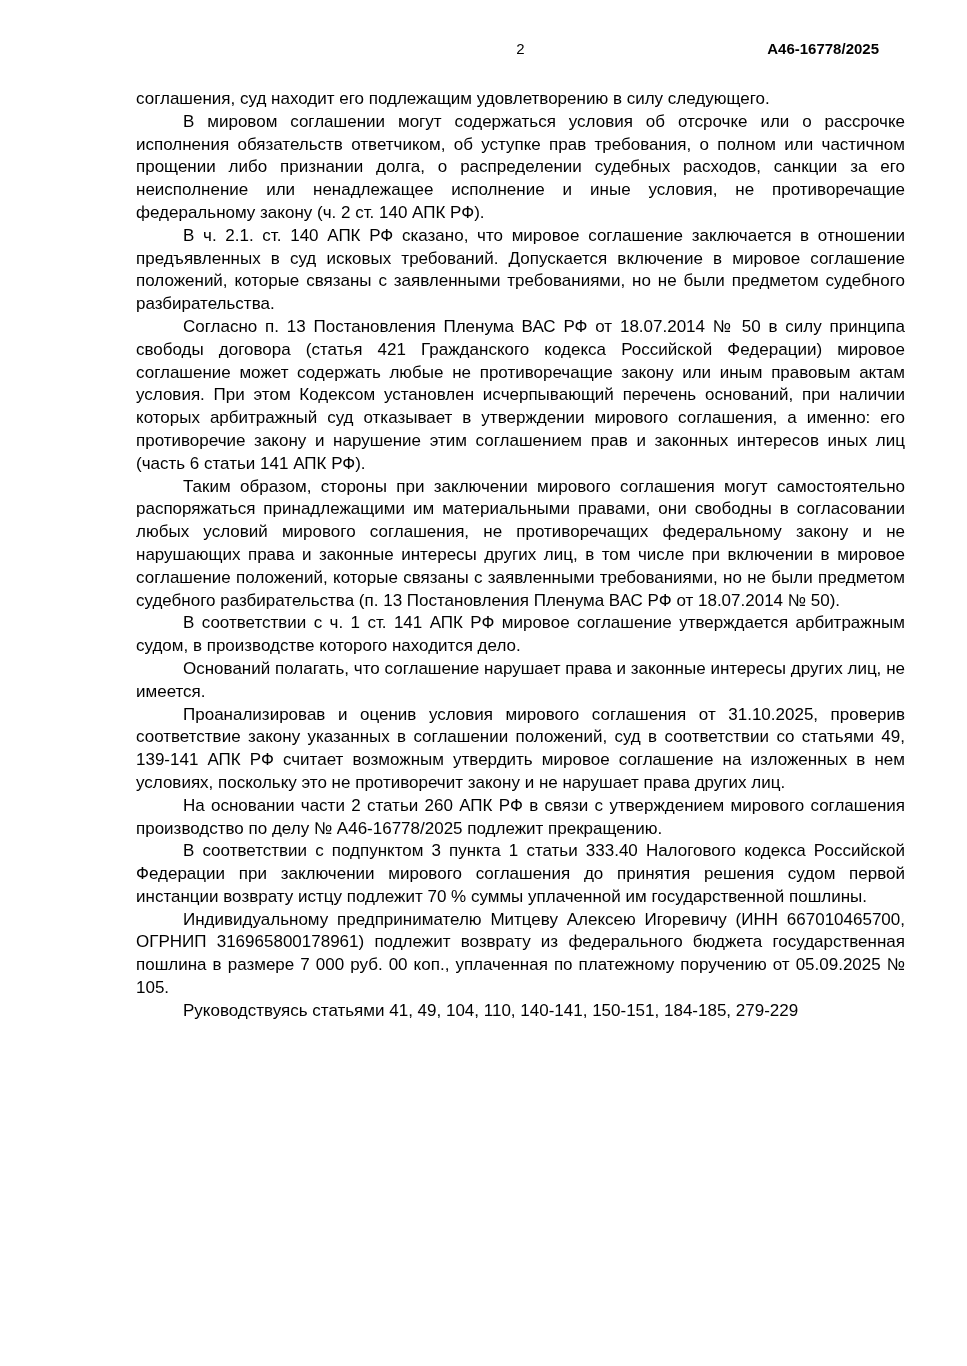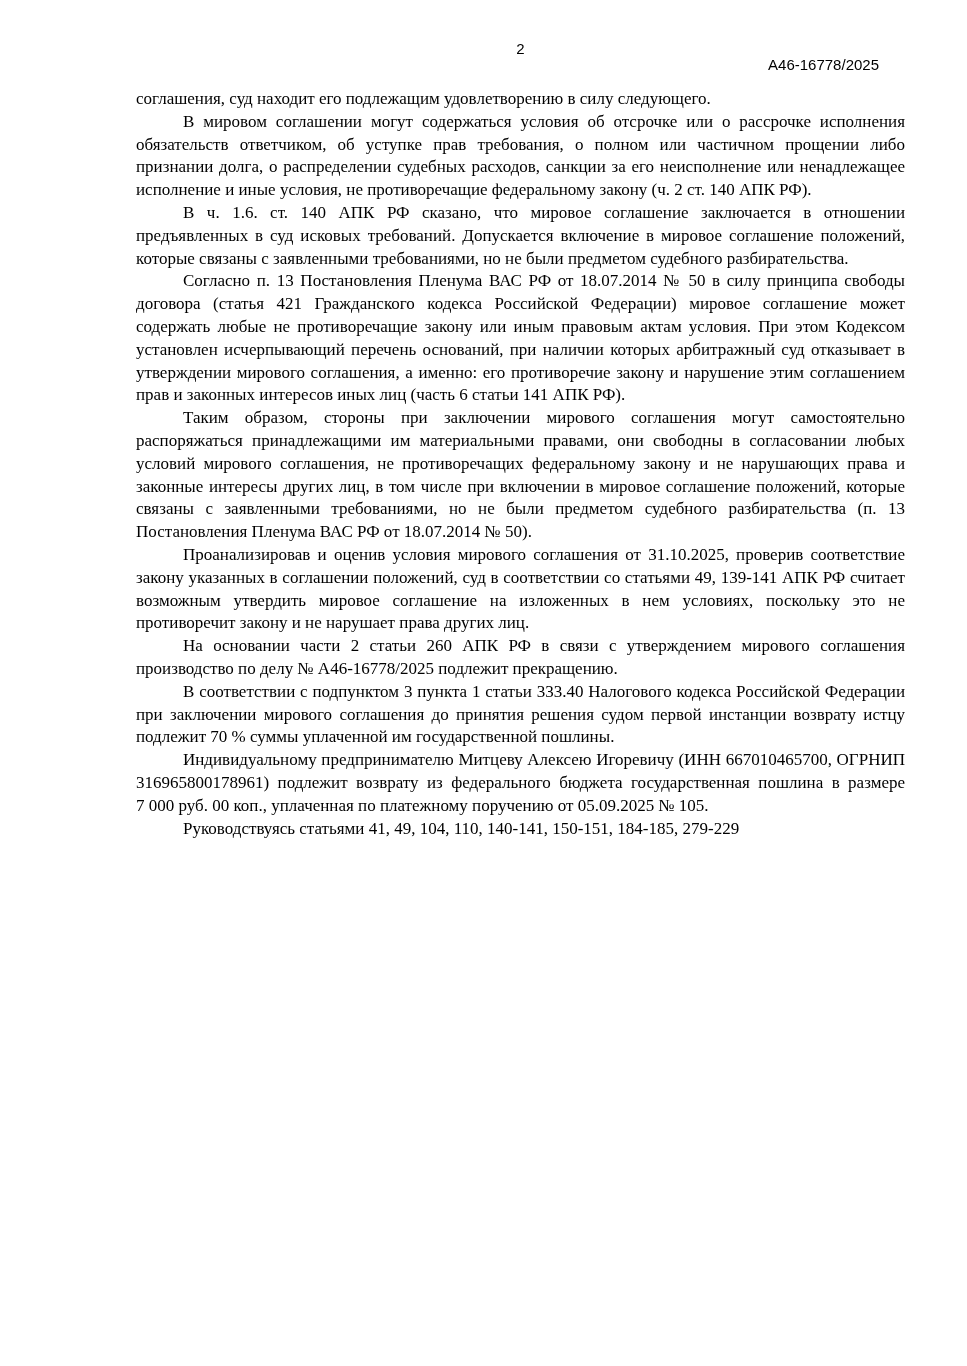--- a/index.html
+++ b/index.html
@@ -28,29 +28,30 @@
   }
   .page-number {
     position: absolute;
     left: 0;
     width: 100%;
     text-align: center;
   }
   .case-number {
     position: absolute;
     right: 26px;
-    top: 16px;
+    top: 0;
     white-space: nowrap;
+    font-weight: bold;
   }
   .doc-body {
     position: absolute;
     top: 88px;
     left: 136px;
     width: 769px;
-    font-family: Liberation Serif, serif;
+    font-family: Liberation Sans, sans-serif;
     font-size: 17px;
     line-height: 22.8px;
     text-align: justify;
     color: #000000;
   }
   .doc-body p {
     margin: 0;
     padding: 0;
     text-indent: 47px;
   }
@@ -62,22 +63,24 @@
 <body>
 
 <div class="page">
   <div class="header">
     <span class="page-number">2</span>
     <span class="case-number">А46-16778/2025</span>
   </div>
   <div class="doc-body">
       <p class="no-indent">соглашения, суд находит его подлежащим удовлетворению в силу следующего.</p>
       <p>В мировом соглашении могут содержаться условия об отсрочке или о рассрочке исполнения обязательств ответчиком, об уступке прав требования, о полном или частичном прощении либо признании долга, о распределении судебных расходов, санкции за его неисполнение или ненадлежащее исполнение и иные условия, не противоречащие федеральному закону (ч. 2 ст. 140 АПК РФ).</p>
-      <p>В ч. 1.6. ст. 140 АПК РФ сказано, что мировое соглашение заключается в отношении предъявленных в суд исковых требований. Допускается включение в мировое соглашение положений, которые связаны с заявленными требованиями, но не были предметом судебного разбирательства.</p>
+      <p>В ч. 2.1. ст. 140 АПК РФ сказано, что мировое соглашение заключается в отношении предъявленных в суд исковых требований. Допускается включение в мировое соглашение положений, которые связаны с заявленными требованиями, но не были предметом судебного разбирательства.</p>
       <p>Согласно п. 13 Постановления Пленума ВАС РФ от 18.07.2014 № 50 в силу принципа свободы договора (статья 421 Гражданского кодекса Российской Федерации) мировое соглашение может содержать любые не противоречащие закону или иным правовым актам условия. При этом Кодексом установлен исчерпывающий перечень оснований, при наличии которых арбитражный суд отказывает в утверждении мирового соглашения, а именно: его противоречие закону и нарушение этим соглашением прав и законных интересов иных лиц (часть 6 статьи 141 АПК РФ).</p>
       <p>Таким образом, стороны при заключении мирового соглашения могут самостоятельно распоряжаться принадлежащими им материальными правами, они свободны в согласовании любых условий мирового соглашения, не противоречащих федеральному закону и не нарушающих права и законные интересы других лиц, в том числе при включении в мировое соглашение положений, которые связаны с заявленными требованиями, но не были предметом судебного разбирательства (п. 13 Постановления Пленума ВАС РФ от 18.07.2014 № 50).</p>
+      <p>В соответствии с ч. 1 ст. 141 АПК РФ мировое соглашение утверждается арбитражным судом, в производстве которого находится дело.</p>
+      <p>Оснований полагать, что соглашение нарушает права и законные интересы других лиц, не имеется.</p>
       <p>Проанализировав и оценив условия мирового соглашения от 31.10.2025, проверив соответствие закону указанных в соглашении положений, суд в соответствии со статьями 49, 139-141 АПК РФ считает возможным утвердить мировое соглашение на изложенных в нем условиях, поскольку это не противоречит закону и не нарушает права других лиц.</p>
       <p>На основании части 2 статьи 260 АПК РФ в связи с утверждением мирового соглашения производство по делу № А46-16778/2025 подлежит прекращению.</p>
       <p>В соответствии с подпунктом 3 пункта 1 статьи 333.40 Налогового кодекса Российской Федерации при заключении мирового соглашения до принятия решения судом первой инстанции возврату истцу подлежит 70 % суммы уплаченной им государственной пошлины.</p>
       <p>Индивидуальному предпринимателю Митцеву Алексею Игоревичу (ИНН 667010465700, ОГРНИП 316965800178961) подлежит возврату из федерального бюджета государственная пошлина в размере 7&nbsp;000 руб. 00 коп., уплаченная по платежному поручению от 05.09.2025 № 105.</p>
       <p>Руководствуясь статьями 41, 49, 104, 110, 140-141, 150-151, 184-185, 279-229</p>
     </div>
 </div>
 
 </body></html>

